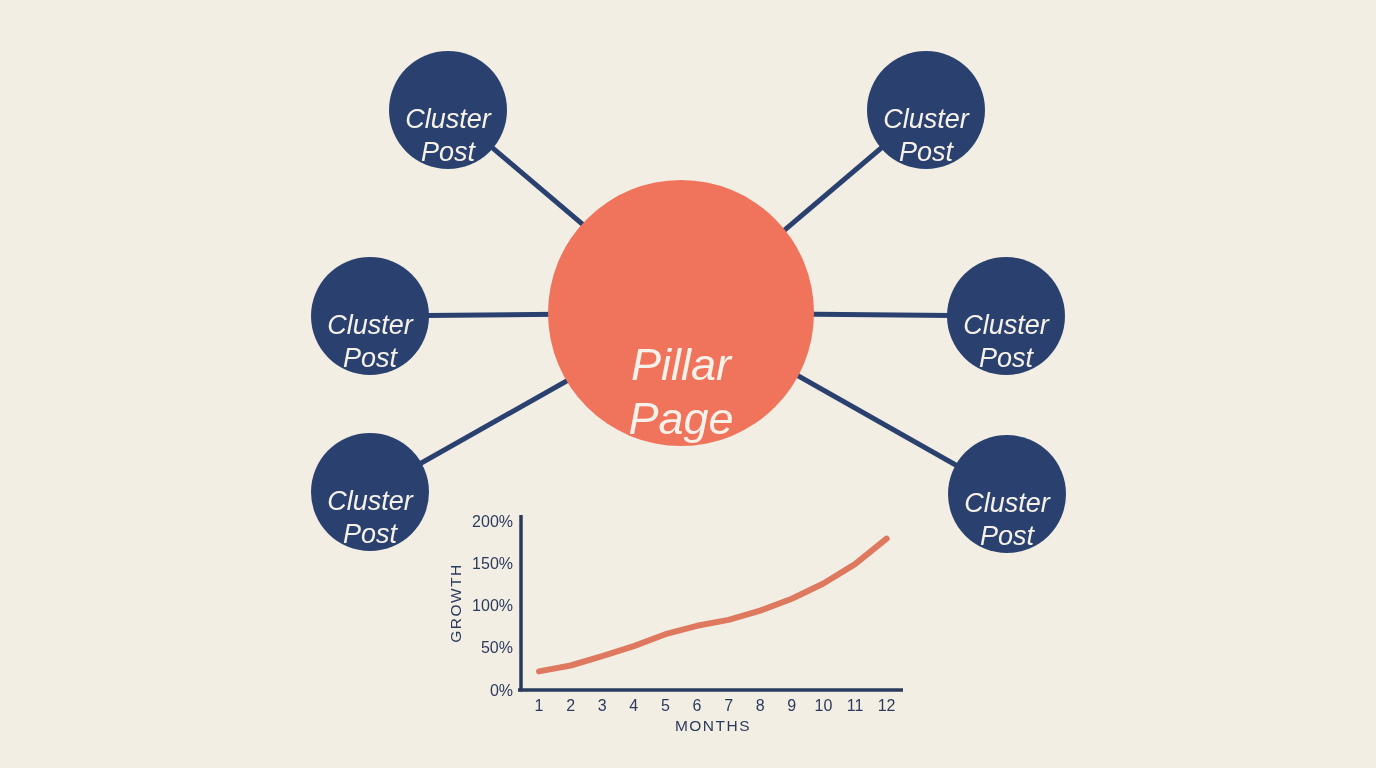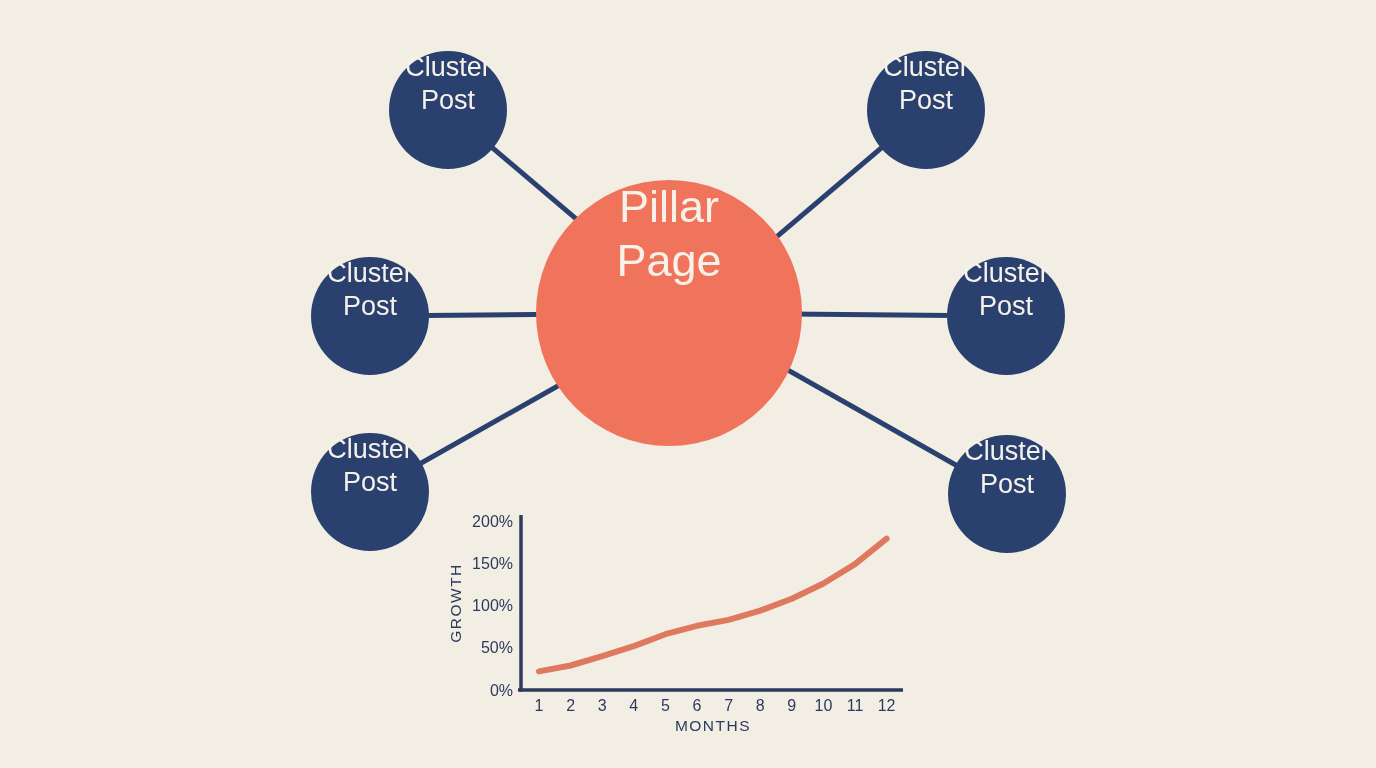--- a/index.html
+++ b/index.html
@@ -24,28 +24,29 @@
   #connectors {
     position: absolute;
     left: 0; top: 0;
     z-index: 1;
   }
   
   .node {
     position: absolute;
     border-radius: 50%;
     display: flex;
-    align-items: flex-start;
+    align-items: flex-end;
     justify-content: center;
     text-align: center;
     z-index: 2;
     color: #F7F2E9;
+    font-style: italic;
   }
   .pillar {
-    left: 536px;
+    left: 548px;
     top: 180px;
     width: 266px;
     height: 266px;
     background: #F0735C;
     font-size: 45px;
     font-weight: 500;
     line-height: 1.2;
   }
   .pillar .node-label { width: 170px; }
   .cluster {

